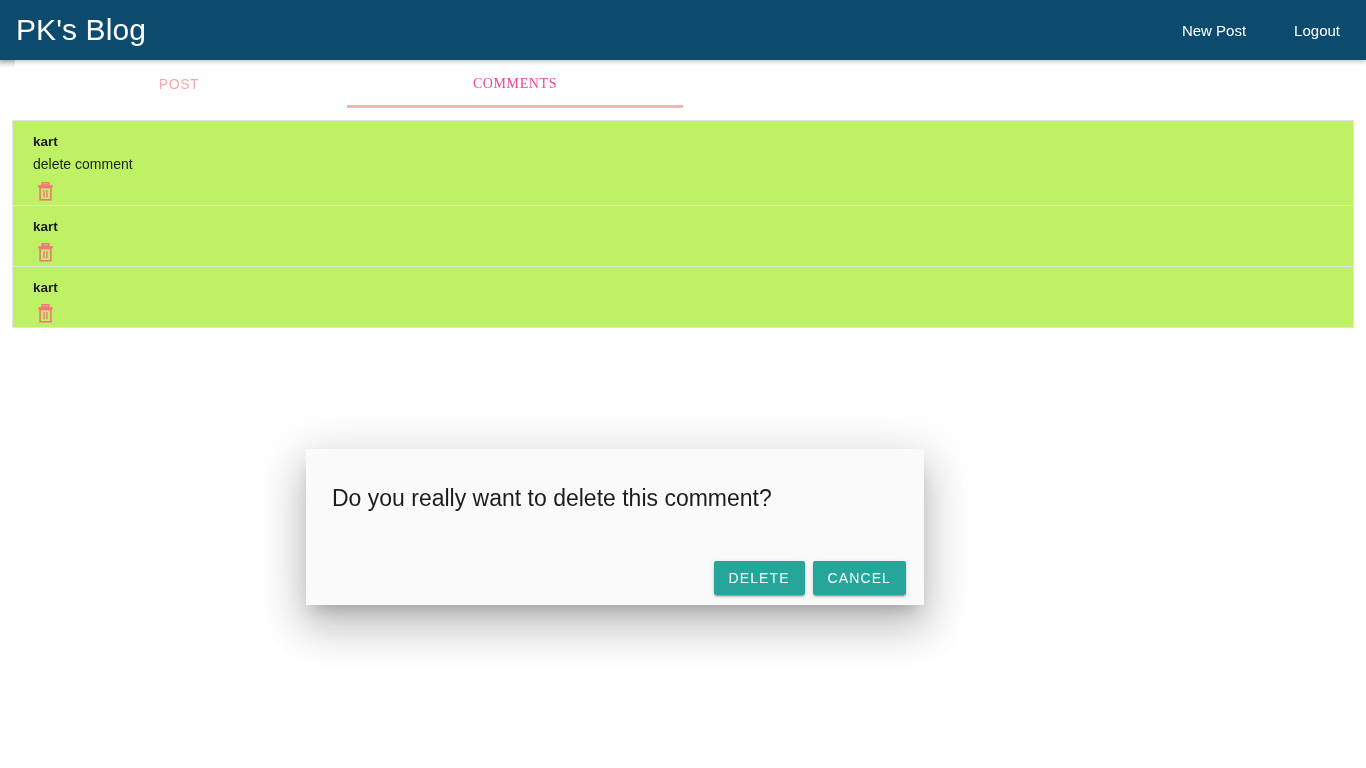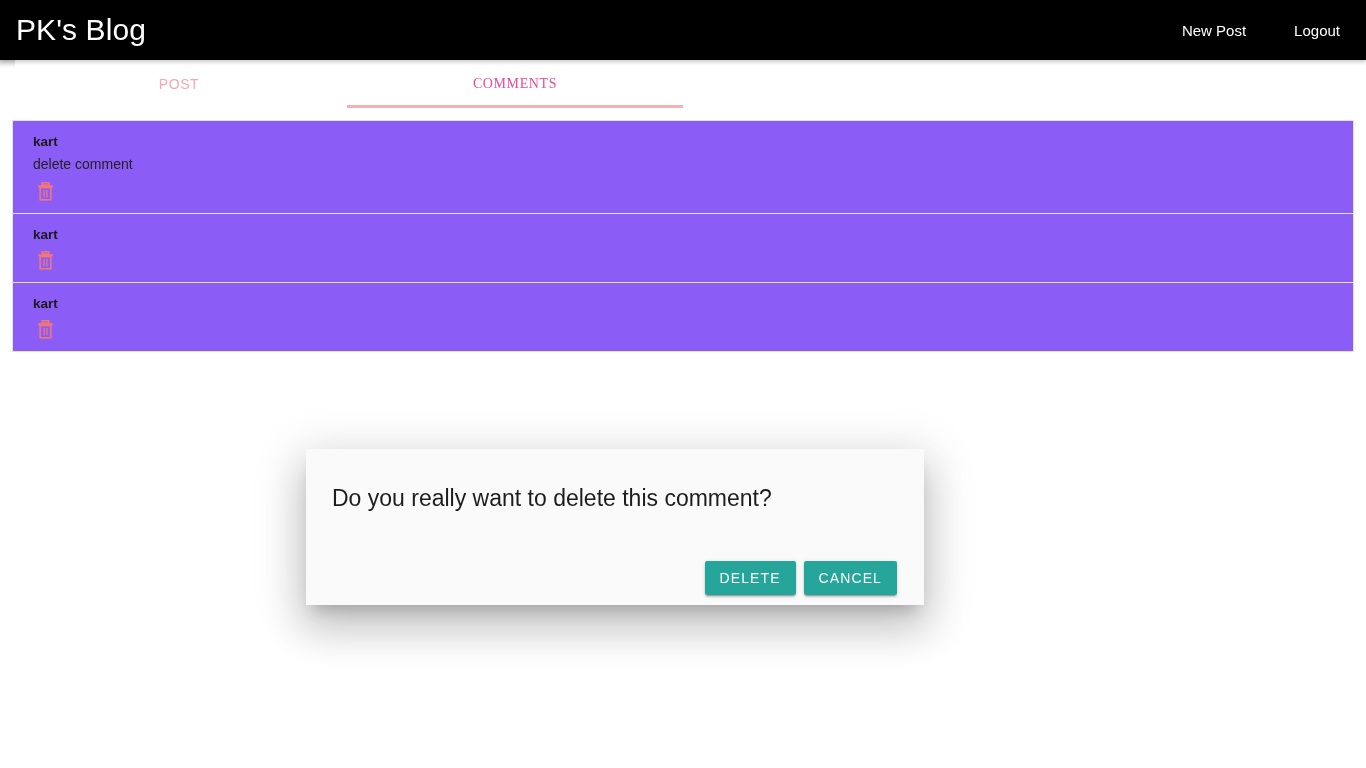--- a/index.html
+++ b/index.html
@@ -12,21 +12,21 @@
     background: #ffffff;
     font-family: "Liberation Sans", sans-serif;
   }
 
   
   .appbar {
     position: absolute;
     top: 0; left: 0;
     width: 1366px;
     height: 60px;
-    background: #000000;
+    background: #0c4a6e;
     box-shadow: 0 2px 4px rgba(0,0,0,0.22);
     display: flex;
     align-items: center;
     z-index: 20;
   }
   .brand {
     margin-left: 16px;
     color: #ffffff;
     font-size: 30px;
     font-weight: 400;
@@ -82,23 +82,23 @@
   .comment-list {
     position: absolute;
     top: 120px;
     left: 12px;
     width: 1342px;
     background: #ffffff;
     border: 1px solid #e2e2e2;
     z-index: 1;
   }
   .comment-card {
-    padding: 12px 20px 10px 20px;
+    padding: 12px 20px 2px 20px;
     border-bottom: 1px solid #e2e2e2;
-    background: #8b5cf6;
+    background: #bef264;
   }
   .comment-card:last-child { border-bottom: none; }
   .comment-author {
     font-size: 13.5px;
     font-weight: bold;
     color: #1a1a1a;
     line-height: 18px;
     margin-bottom: 4px;
   }
   .comment-body {
@@ -145,21 +145,21 @@
     line-height: 30px;
     white-space: nowrap;
   }
   .dialog-actions {
     position: absolute;
     right: 0px;
     bottom: 10px;
     display: flex;
     align-items: center;
     gap: 8px;
-    padding-right: 10px;
+    padding-right: 1px;
   }
   .btn {
     background: #26a69a;
     color: #ffffff;
     border: none;
     font-size: 14px;
     letter-spacing: 1.1px;
     text-transform: uppercase;
     font-family: "Liberation Sans", sans-serif;
     padding: 9px 15px;

